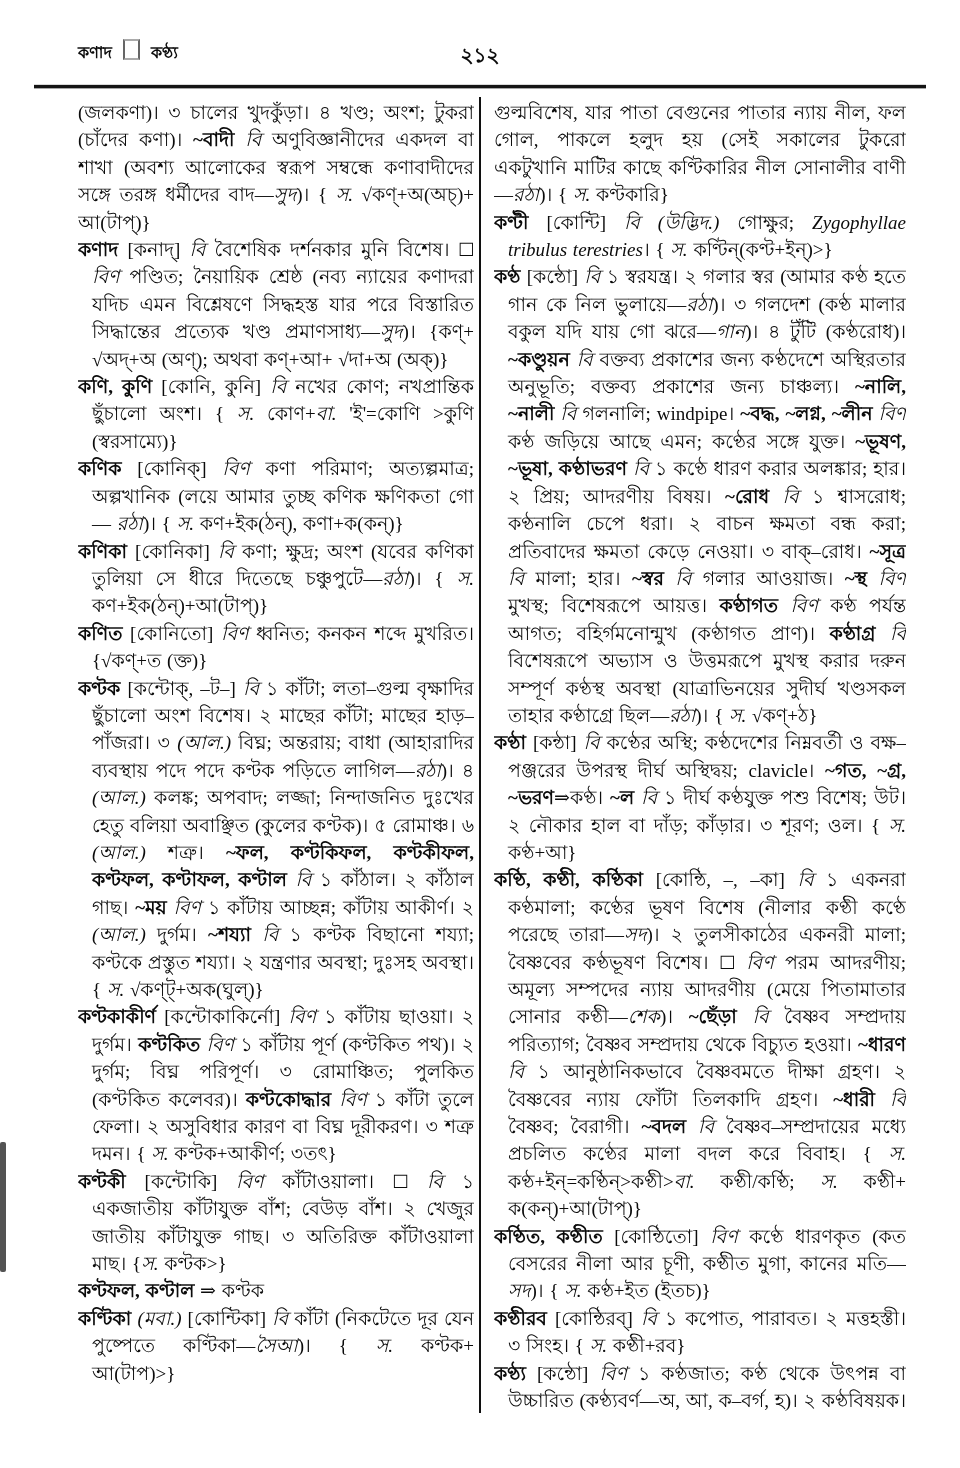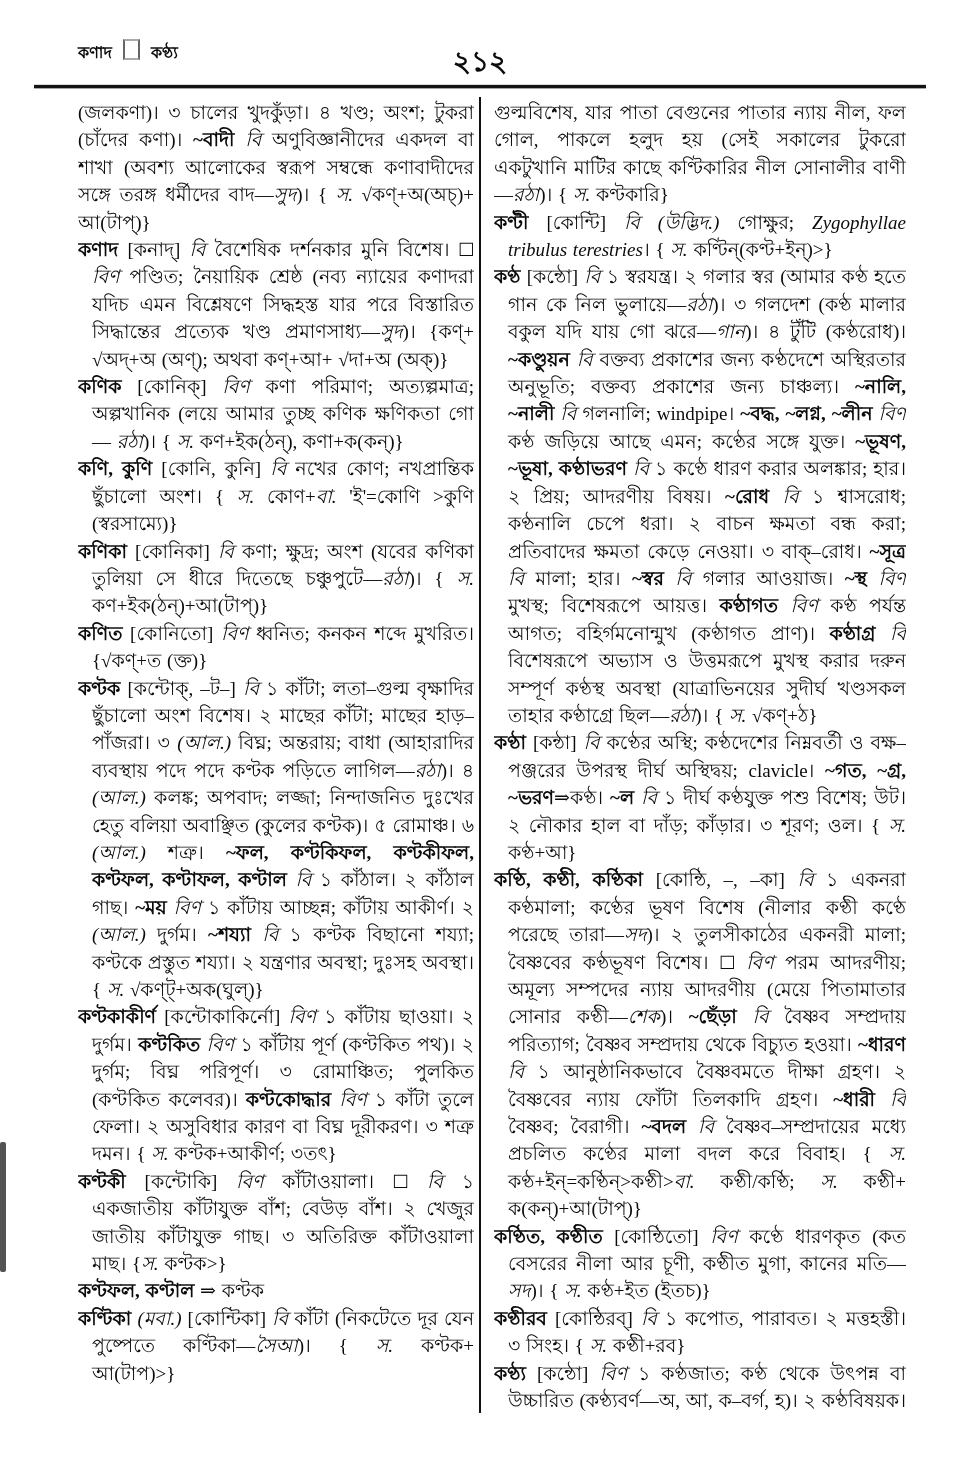--- a/index.html
+++ b/index.html
@@ -18,21 +18,21 @@
     font-weight:bold;font-size:16px;line-height:30px;
     white-space:nowrap;
   }
   .guide .sep-box{
     display:inline-block;width:13px;height:17px;
     border:2px solid #666;border-top-color:#aaa;border-bottom-color:#aaa;
     margin:0 11px;vertical-align:-2px;
   }
   .pageno{
     position:absolute;left:0;right:0;top:40px;
-    text-align:center;font-size:28px;font-weight:bold;
+    text-align:center;font-size:20px;font-weight:bold;
   }
   .toprule{
     position:absolute;left:34px;top:85px;width:892px;height:3px;
     background:#141414;
     box-shadow:0 1px 0 rgba(0,0,0,.35), 0 -1px 0 rgba(0,0,0,.15);
   }
   
   .divider{
     position:absolute;left:479px;top:97px;width:2px;height:1316px;
     background:#101010;
@@ -67,22 +67,22 @@
 
   <div class="pageno">২১২</div>
 
   <div class="toprule"></div>
 
   <div class="divider"></div>
 
   <div class="col col-left">
       <p class="para cont">(জলকণা)। ৩ চালের খুদকুঁড়া। ৪ খণ্ড; অংশ; টুকরা (চাঁদের কণা)। <b>~বাদী</b> <i>বি</i> অণুবিজ্ঞানীদের একদল বা শাখা (অবশ্য আলোকের স্বরূপ সম্বন্ধে কণাবাদীদের সঙ্গে তরঙ্গ ধর্মীদের বাদ—<i>সুদ</i>)। { <i>স.</i> √কণ্+অ(অচ্)+ আ(টাপ্)}</p>
       <p class="para entry"><b>কণাদ</b> [কনাদ্] <i>বি</i> বৈশেষিক দর্শনকার মুনি বিশেষ। ☐ <i>বিণ</i> পণ্ডিত; নৈয়ায়িক শ্রেষ্ঠ (নব্য ন্যায়ের কণাদরা যদিচ এমন বিশ্লেষণে সিদ্ধহস্ত যার পরে বিস্তারিত সিদ্ধান্তের প্রত্যেক খণ্ড প্রমাণসাধ্য—<i>সুদ</i>)। {কণ্+ √অদ্+অ (অণ্); অথবা কণ্+আ+ √দা+অ (অক্)}</p>
+      <p class="para entry"><b>কণি, কুণি</b> [কোনি, কুনি] <i>বি</i> নখের কোণ; নখপ্রান্তিক ছুঁচালো অংশ। { <i>স.</i> কোণ+<i>বা.</i> 'ই'=কোণি &gt;কুণি (স্বরসাম্যে)}</p>
       <p class="para entry"><b>কণিক</b> [কোনিক্] <i>বিণ</i> কণা পরিমাণ; অত্যল্পমাত্র; অল্পখানিক (লয়ে আমার তুচ্ছ কণিক ক্ষণিকতা গো— <i>রঠা</i>)। { <i>স.</i> কণ+ইক(ঠন্), কণা+ক(কন্)}</p>
-      <p class="para entry"><b>কণি, কুণি</b> [কোনি, কুনি] <i>বি</i> নখের কোণ; নখপ্রান্তিক ছুঁচালো অংশ। { <i>স.</i> কোণ+<i>বা.</i> 'ই'=কোণি &gt;কুণি (স্বরসাম্যে)}</p>
       <p class="para entry"><b>কণিকা</b> [কোনিকা] <i>বি</i> কণা; ক্ষুদ্র; অংশ (যবের কণিকা তুলিয়া সে ধীরে দিতেছে চঞ্চুপুটে—<i>রঠা</i>)। { <i>স.</i> কণ+ইক(ঠন্)+আ(টাপ্)}</p>
       <p class="para entry"><b>কণিত</b> [কোনিতো] <i>বিণ</i> ধ্বনিত; কনকন শব্দে মুখরিত। {√কণ্+ত (ক্ত)}</p>
       <p class="para entry"><b>কণ্টক</b> [কন্টোক্, –ট–] <i>বি</i> ১ কাঁটা; লতা–গুল্ম বৃক্ষাদির ছুঁচালো অংশ বিশেষ। ২ মাছের কাঁটা; মাছের হাড়– পাঁজরা। ৩ <i>(আল.)</i> বিঘ্ন; অন্তরায়; বাধা (আহারাদির ব্যবস্থায় পদে পদে কণ্টক পড়িতে লাগিল—<i>রঠা</i>)। ৪ <i>(আল.)</i> কলঙ্ক; অপবাদ; লজ্জা; নিন্দাজনিত দুঃখের হেতু বলিয়া অবাঞ্ছিত (কুলের কণ্টক)। ৫ রোমাঞ্চ। ৬ <i>(আল.)</i> শত্রু। <b>~ফল, কণ্টকিফল, কণ্টকীফল, কণ্টফল, কণ্টাফল, কণ্টাল</b> <i>বি</i> ১ কাঁঠাল। ২ কাঁঠাল গাছ। <b>~ময়</b> <i>বিণ</i> ১ কাঁটায় আচ্ছন্ন; কাঁটায় আকীর্ণ। ২ <i>(আল.)</i> দুর্গম। <b>~শয্যা</b> <i>বি</i> ১ কণ্টক বিছানো শয্যা; কণ্টকে প্রস্তুত শয্যা। ২ যন্ত্রণার অবস্থা; দুঃসহ অবস্থা। { <i>স.</i> √কণ্ট্+অক(ঘুল্)}</p>
       <p class="para entry"><b>কণ্টকাকীর্ণ</b> [কন্টোকাকির্নো] <i>বিণ</i> ১ কাঁটায় ছাওয়া। ২ দুর্গম। <b>কণ্টকিত</b> <i>বিণ</i> ১ কাঁটায় পূর্ণ (কণ্টকিত পথ)। ২ দুর্গম; বিঘ্ন পরিপূর্ণ। ৩ রোমাঞ্চিত; পুলকিত (কণ্টকিত কলেবর)। <b>কণ্টকোদ্ধার</b> <i>বিণ</i> ১ কাঁটা তুলে ফেলা। ২ অসুবিধার কারণ বা বিঘ্ন দূরীকরণ। ৩ শত্রু দমন। { <i>স.</i> কণ্টক+আকীর্ণ; ৩তৎ}</p>
       <p class="para entry"><b>কণ্টকী</b> [কন্টোকি] <i>বিণ</i> কাঁটাওয়ালা। ☐ <i>বি</i> ১ একজাতীয় কাঁটাযুক্ত বাঁশ; বেউড় বাঁশ। ২ খেজুর জাতীয় কাঁটাযুক্ত গাছ। ৩ অতিরিক্ত কাঁটাওয়ালা মাছ। {<i>স.</i> কণ্টক&gt;}</p>
       <p class="para xref"><b>কণ্টফল, কণ্টাল</b> ⇒ কণ্টক</p>
       <p class="para entry"><b>কণ্টিকা</b> <i>(মবা.)</i> [কোন্টিকা] <i>বি</i> কাঁটা (নিকটেতে দূর যেন পুষ্পেতে কণ্টিকা—<i>সৈআ</i>)। { <i>স.</i> কণ্টক+ আ(টাপ)&gt;}</p>
     </div>
   <div class="col col-right">
       <p class="para cont">গুল্মবিশেষ, যার পাতা বেগুনের পাতার ন্যায় নীল, ফল গোল, পাকলে হলুদ হয় (সেই সকালের টুকরো একটুখানি মাটির কাছে কণ্টিকারির নীল সোনালীর বাণী—<i>রঠা</i>)। { <i>স.</i> কণ্টকারি}</p>

